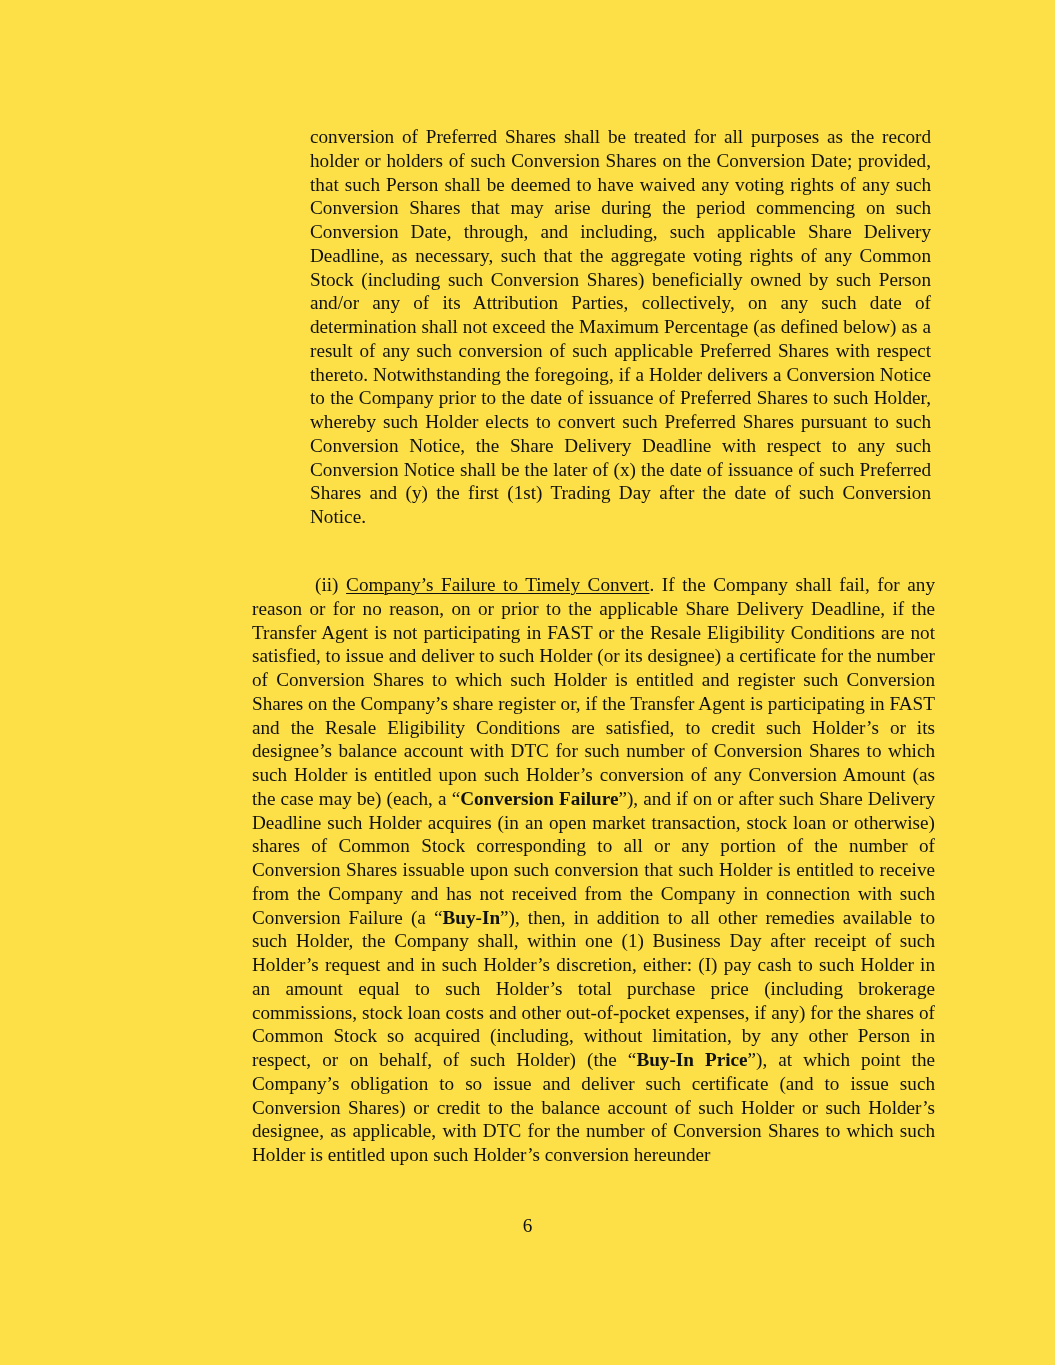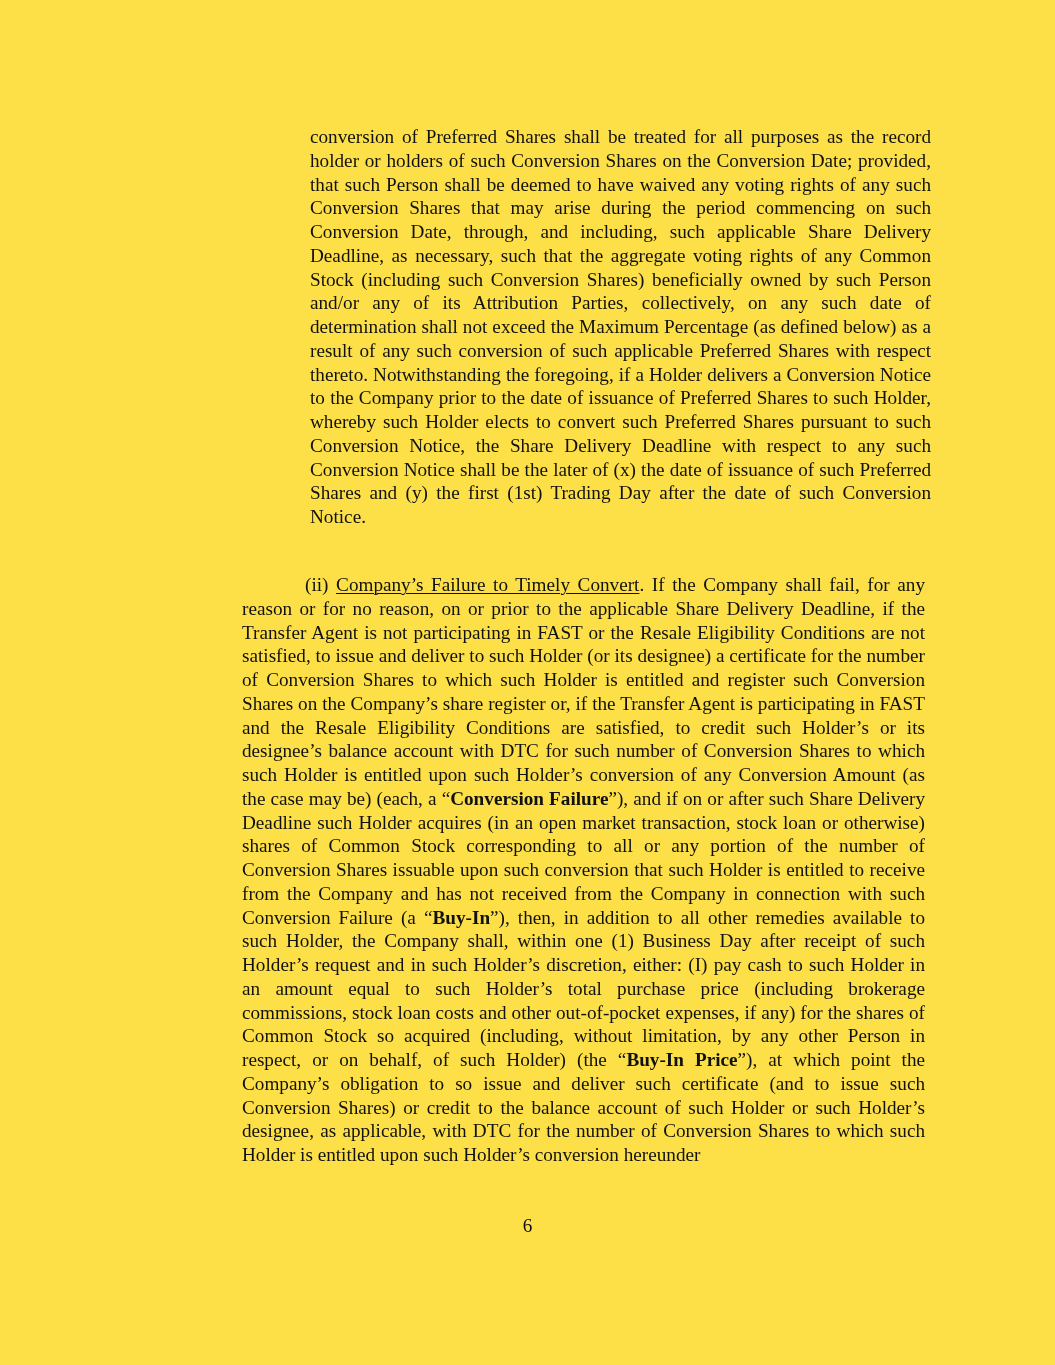--- a/index.html
+++ b/index.html
@@ -31,21 +31,21 @@
       text-align: justify;
       hyphens: none;
       margin: 0;
     }
     .para-indented-block {
       left: 310px;
       top: 125px;
       width: 621px;
     }
     .para-full {
-      left: 242px;
+      left: 252px;
       top: 573px;
       width: 683px;
       text-indent: 63px;
     }
     .underline {
       text-decoration: underline;
       text-underline-offset: 2px;
       text-decoration-thickness: 1px;
     }
     .defined-term {

